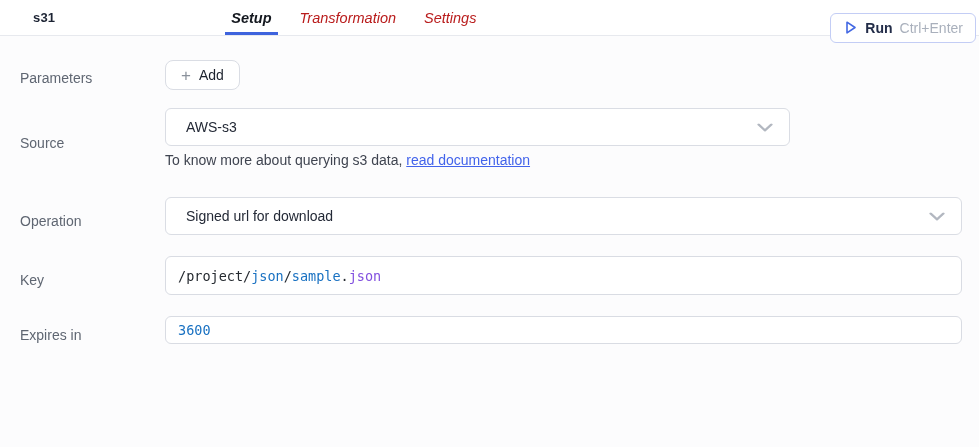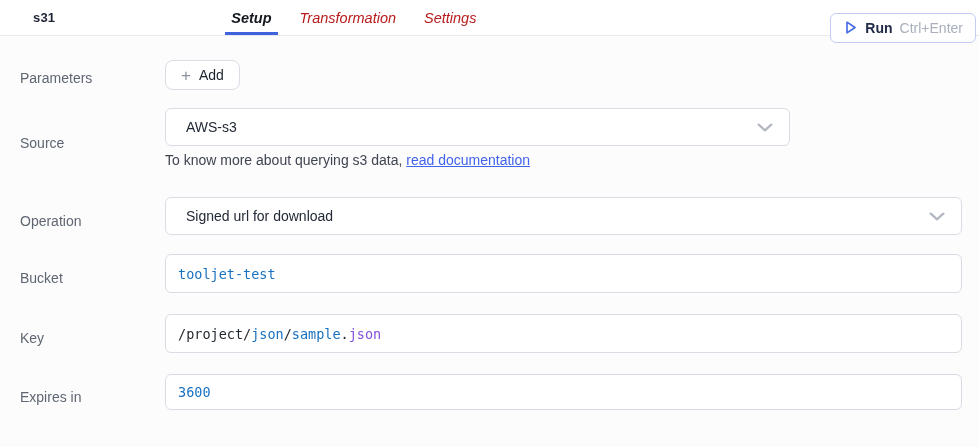--- a/index.html
+++ b/index.html
@@ -221,40 +221,32 @@
         <span>Signed url for download</span>
         <span class="chevron">
           <svg width="16" height="9" viewBox="0 0 16 9" fill="none">
             <path d="M1.5 1 L8 7 L14.5 1" stroke="#b2b7c0" stroke-width="2.2" stroke-linecap="round" stroke-linejoin="round"></path>
           </svg>
         </span>
       </div>
     </div>
   </div>
 
-  <div class="row mt-19">
-    <div class="row-label">Bucket</div>
-    <div class="field-col">
-      <div class="code-input">
-        <span class="tok-blue">tooljet-test</span>
-      </div>
-    </div>
-  </div>
 
   <div class="row mt-21">
     <div class="row-label">Key</div>
     <div class="field-col">
       <div class="code-input">
         <span id="key-segments"><span class="tok-dark">/project/</span><span class="tok-blue">json</span><span class="tok-dark">/</span><span class="tok-blue">sample</span><span class="tok-dark">.</span><span class="tok-purple">json</span></span>
       </div>
     </div>
   </div>
 
   <div class="row mt-21">
     <div class="row-label">Expires in</div>
     <div class="field-col">
-      <div class="code-input" style="height:36px">
+      <div class="code-input" style="height:28px">
         <span class="tok-blue">3600</span>
       </div>
     </div>
   </div>
 
 </div>
 
 </body></html>

